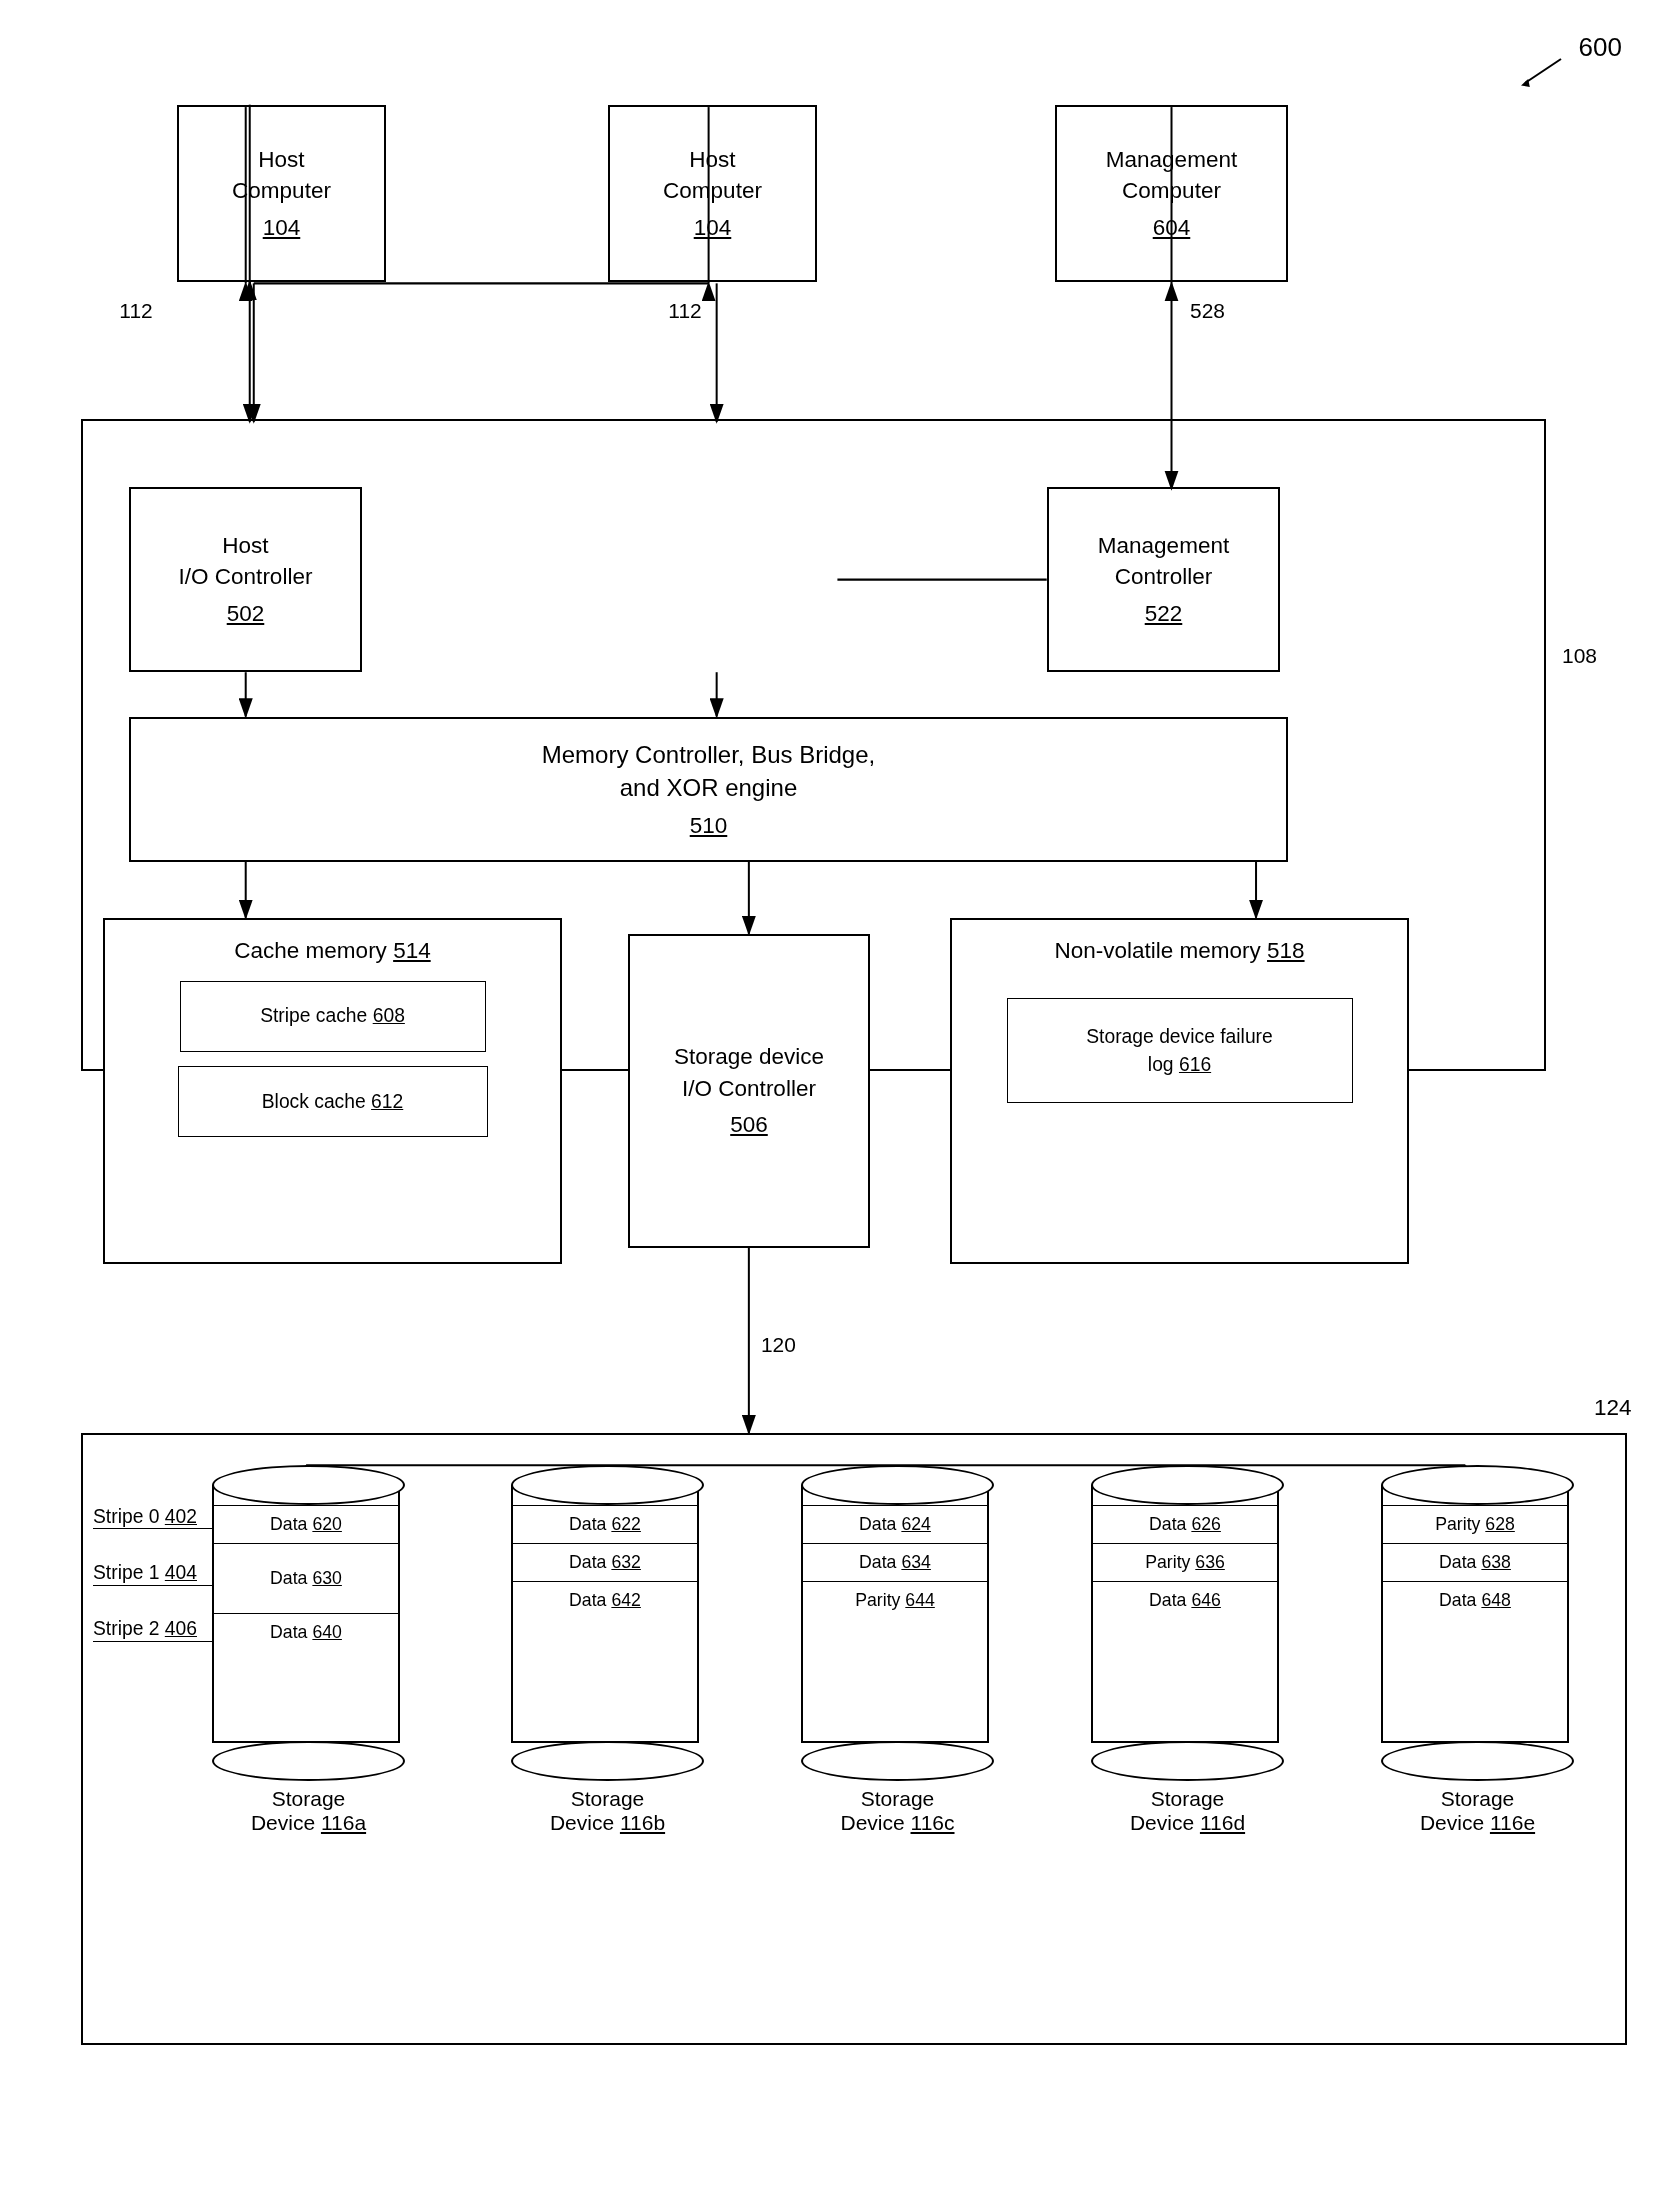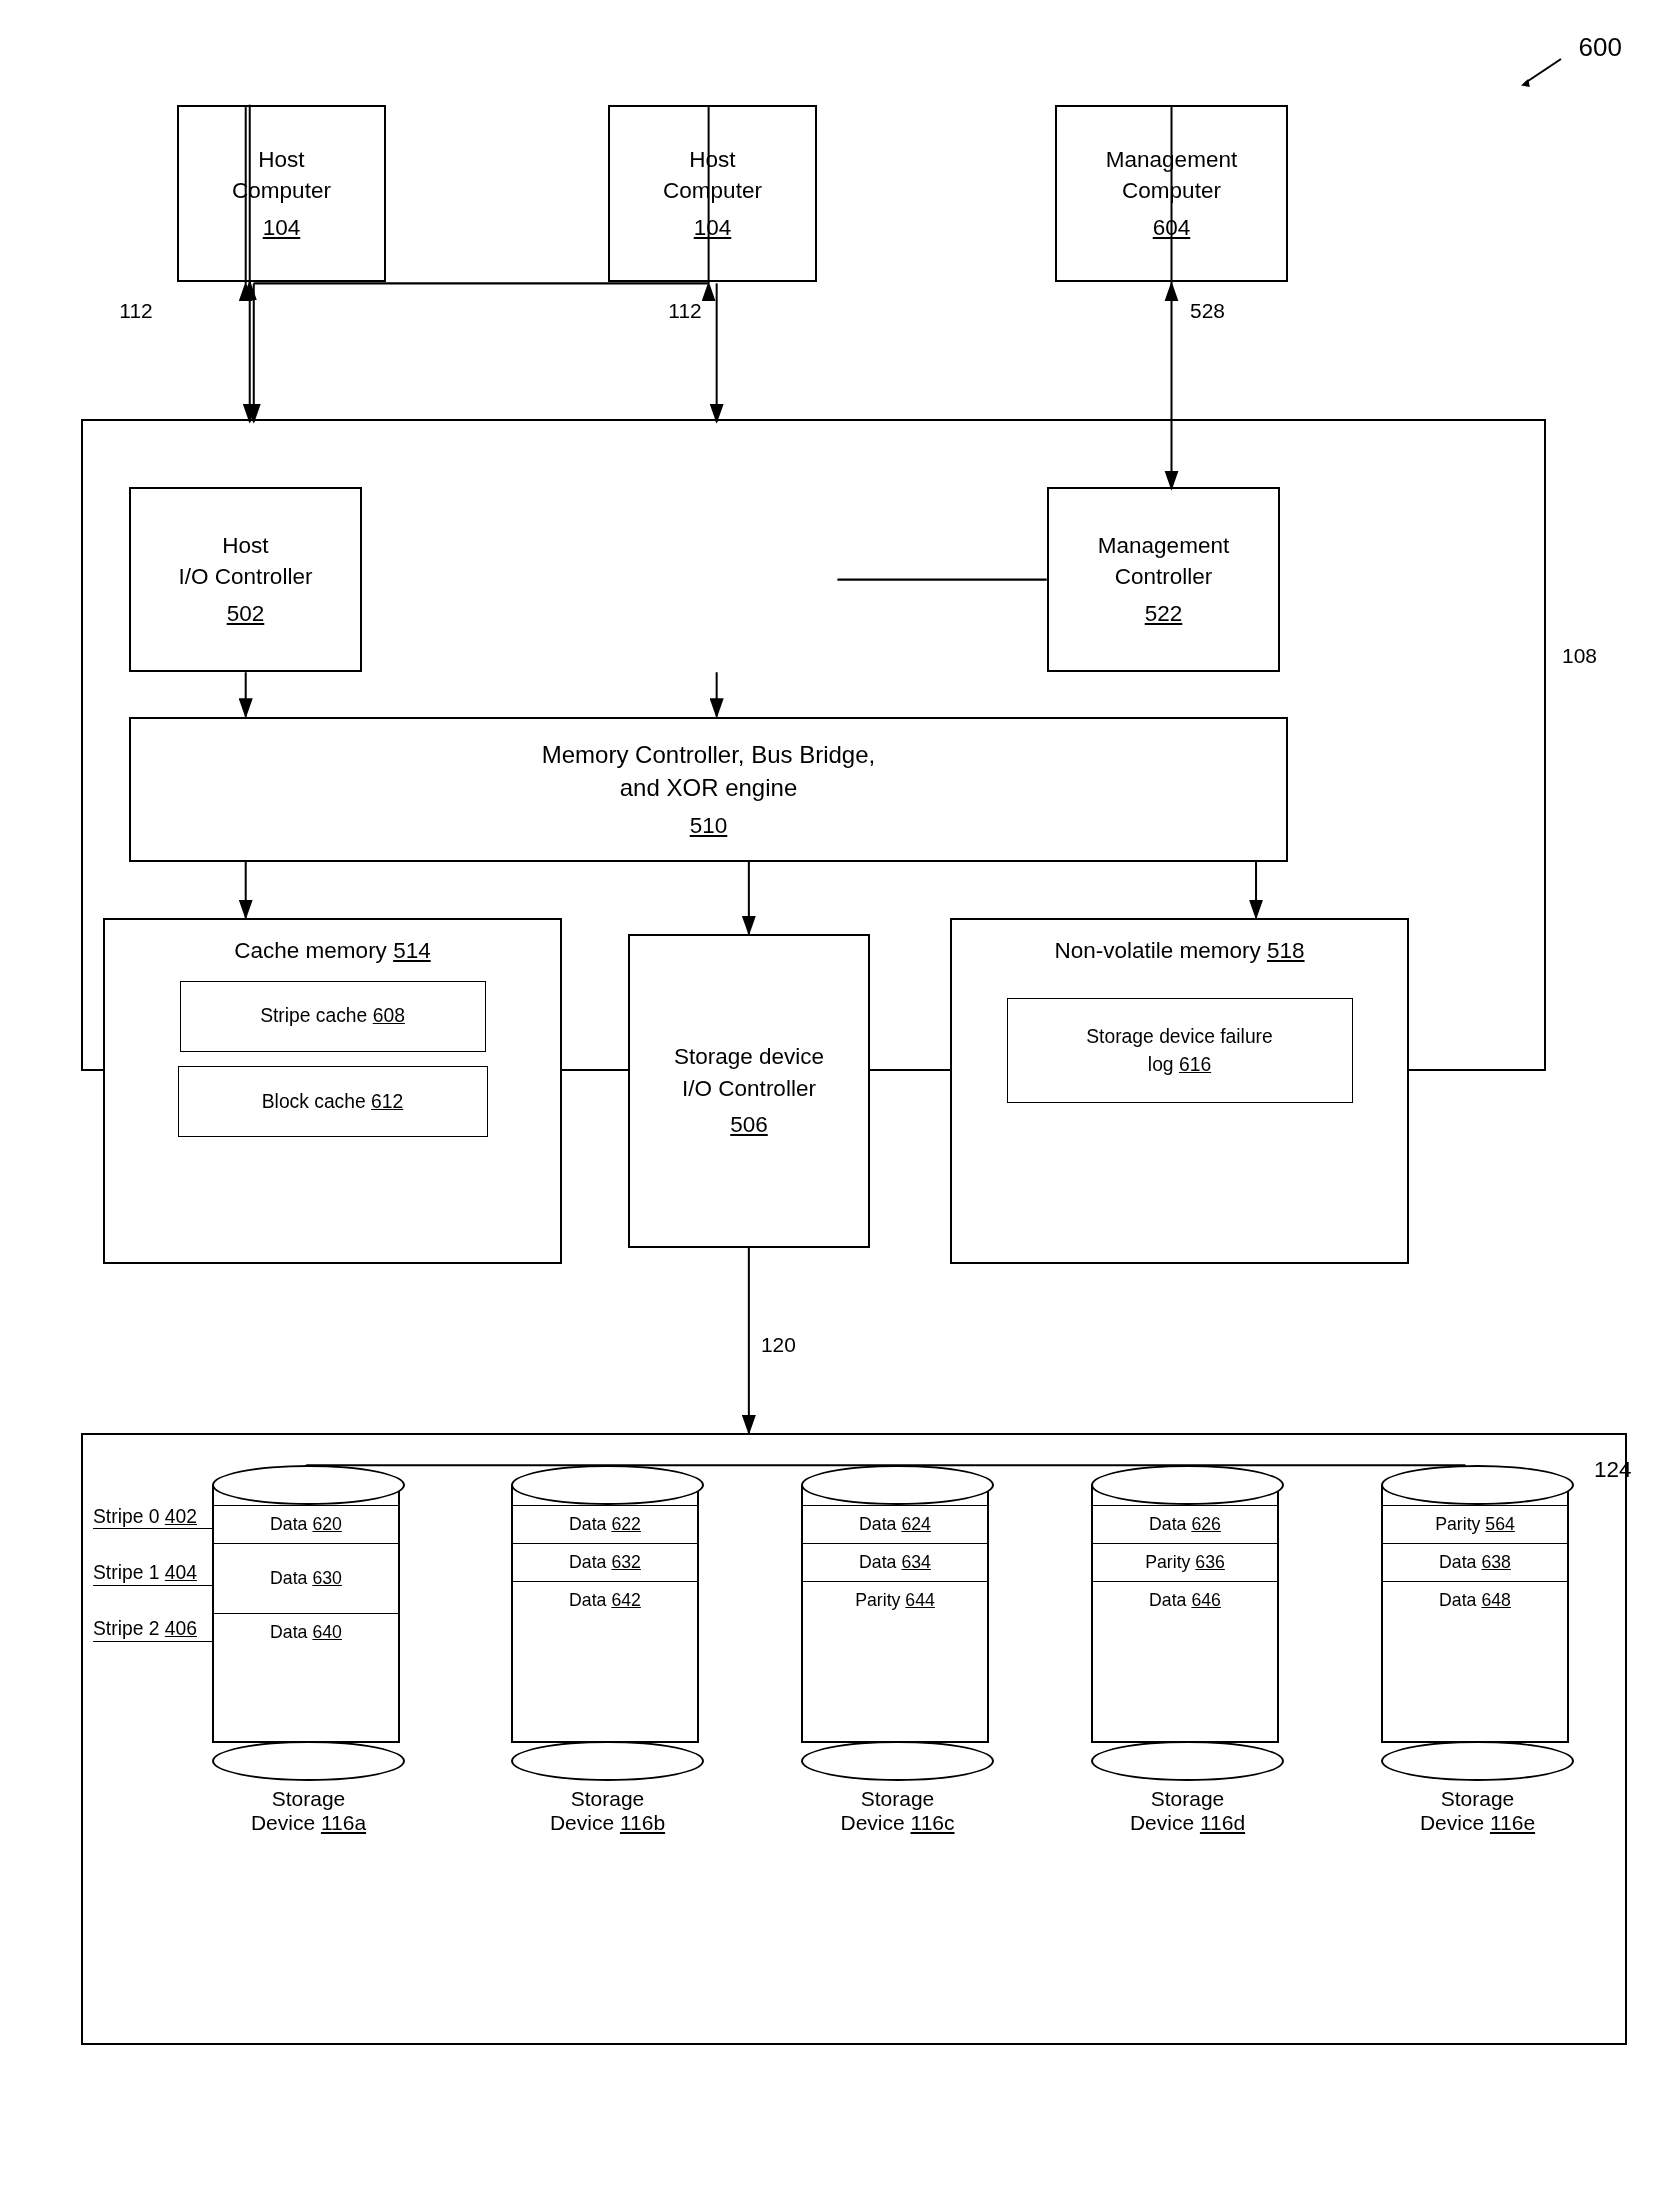--- a/index.html
+++ b/index.html
@@ -178,21 +178,21 @@
     <span style="font-size:22.5px;">Non-volatile memory <span style="text-decoration:underline;">518</span></span>
 
     <div class="inner-box" style="position:relative;left:0;top:0;width:346px;height:105px;margin-top:32px;">
       <span>Storage device failure<br>log <span class="ref-num" style="font-size:19.3px;">616</span></span>
     </div>
   </div>
 
   <div class="container-box" style="left:81px;top:1433px;width:1546px;height:612px;">
   </div>
 
-  <div class="label" style="left:1594px;top:1457px;font-size:22.5px;">124</div>
+  <div class="label" style="left:1594px;top:1395px;font-size:22.5px;">124</div>
 
   <div style="position:absolute;left:93px;top:1506px;font-size:19.3px;">
     <span>Stripe 0 <span style="text-decoration:underline;">402</span></span>
   </div>
   <div style="position:absolute;left:93px;top:1562px;font-size:19.3px;">
     <span>Stripe 1 <span style="text-decoration:underline;">404</span></span>
   </div>
   <div style="position:absolute;left:93px;top:1618px;font-size:19.3px;">
     <span>Stripe 2 <span style="text-decoration:underline;">406</span></span>
   </div>
@@ -255,21 +255,21 @@
       </div>
       <div style="width:193px;height:40px;border:2.4px solid #000;border-radius:50%;background:#fff;position:relative;margin-top:-2.4px;z-index:2;"></div>
     </div>
     <div class="storage-device-label">Storage<br>Device <span style="text-decoration:underline;">116d</span></div>
   </div>
 
   <div class="cylinder-wrap" style="left:1369px;top:1465px;width:217px;">
     <div style="position:relative;width:193px;">
       <div style="width:193px;height:40px;border:2.4px solid #000;border-radius:50%;background:#fff;position:relative;z-index:2;"></div>
       <div style="width:188px;min-height:258px;border-left:2.4px solid #000;border-right:2.4px solid #000;border-bottom:2.4px solid #000;background:#fff;margin-left:0px;position:relative;margin-top:-20px;padding-top:20px;">
-        <div style="border-top:1.6px solid #000;padding:8px 0;text-align:center;font-size:17.7px;">Parity <span style="text-decoration:underline;">564</span></div>
+        <div style="border-top:1.6px solid #000;padding:8px 0;text-align:center;font-size:17.7px;">Parity <span style="text-decoration:underline;">628</span></div>
         <div style="border-top:1.6px solid #000;padding:8px 0;text-align:center;font-size:17.7px;">Data <span style="text-decoration:underline;">638</span></div>
         <div style="border-top:1.6px solid #000;padding:8px 0;text-align:center;font-size:17.7px;">Data <span style="text-decoration:underline;">648</span></div>
       </div>
       <div style="width:193px;height:40px;border:2.4px solid #000;border-radius:50%;background:#fff;position:relative;margin-top:-2.4px;z-index:2;"></div>
     </div>
     <div class="storage-device-label">Storage<br>Device <span style="text-decoration:underline;">116e</span></div>
   </div>
 
   <svg class="arrows-svg" viewBox="0 0 2074 2739">
     <defs>

